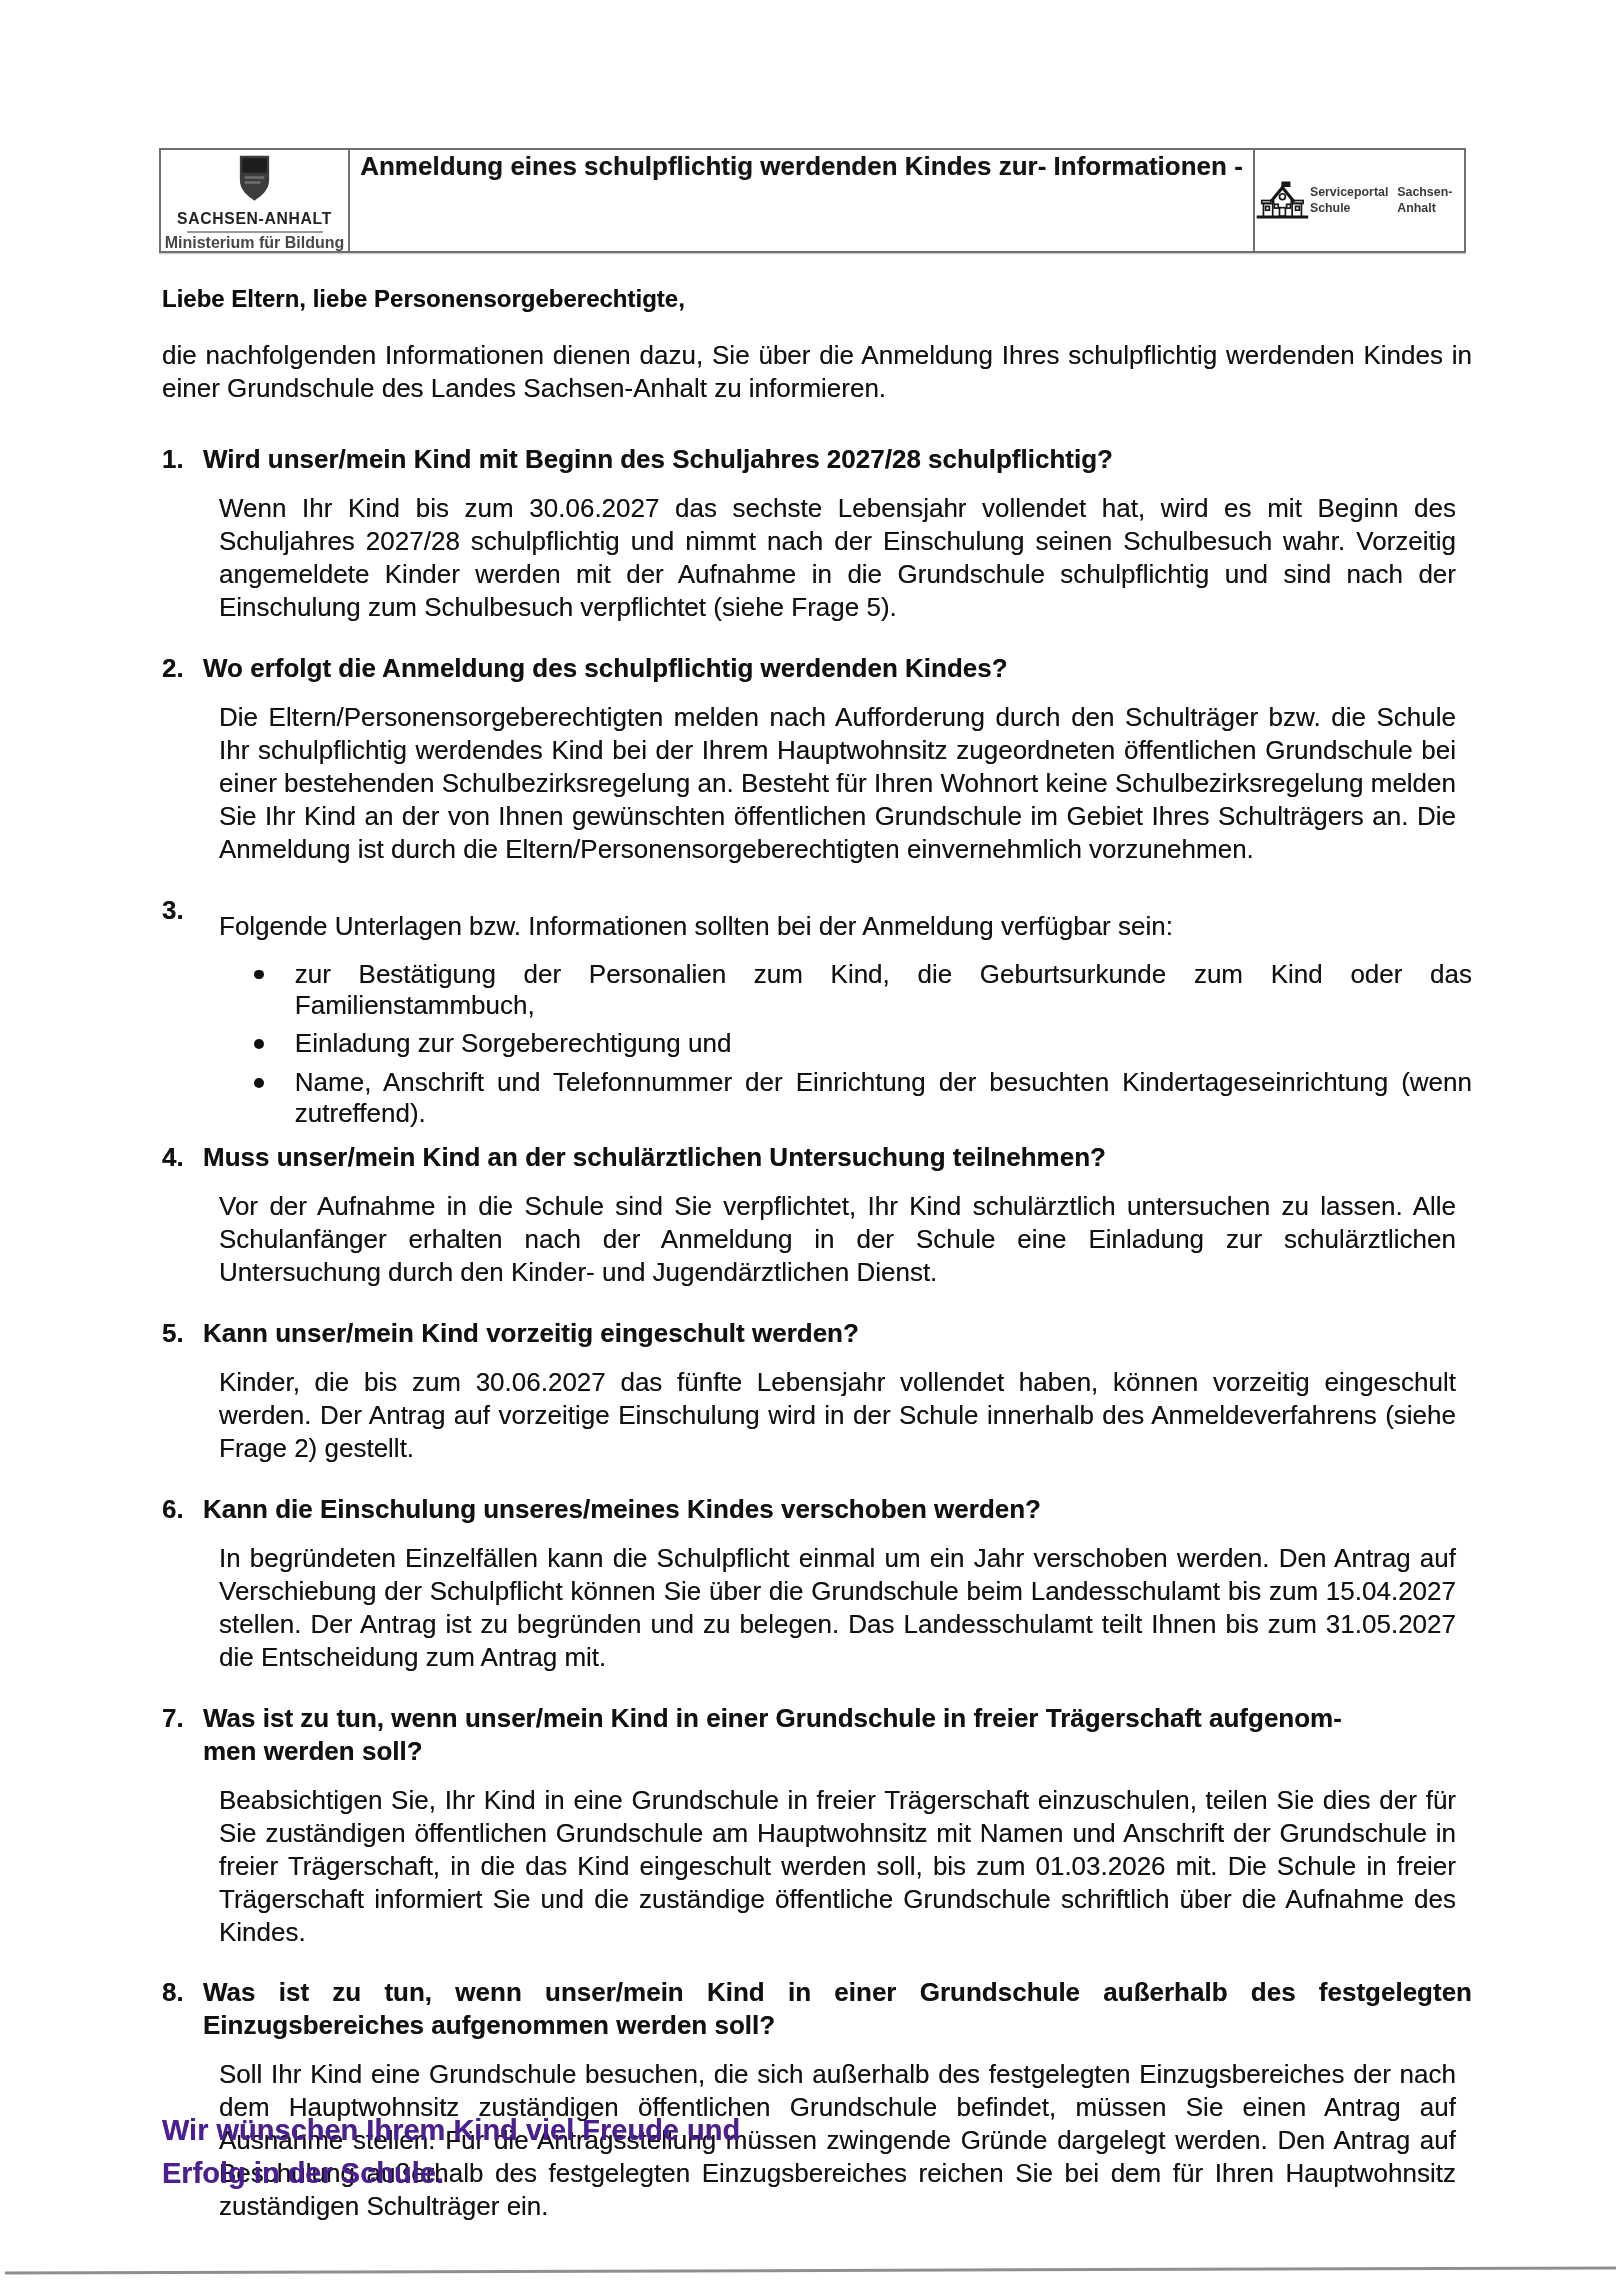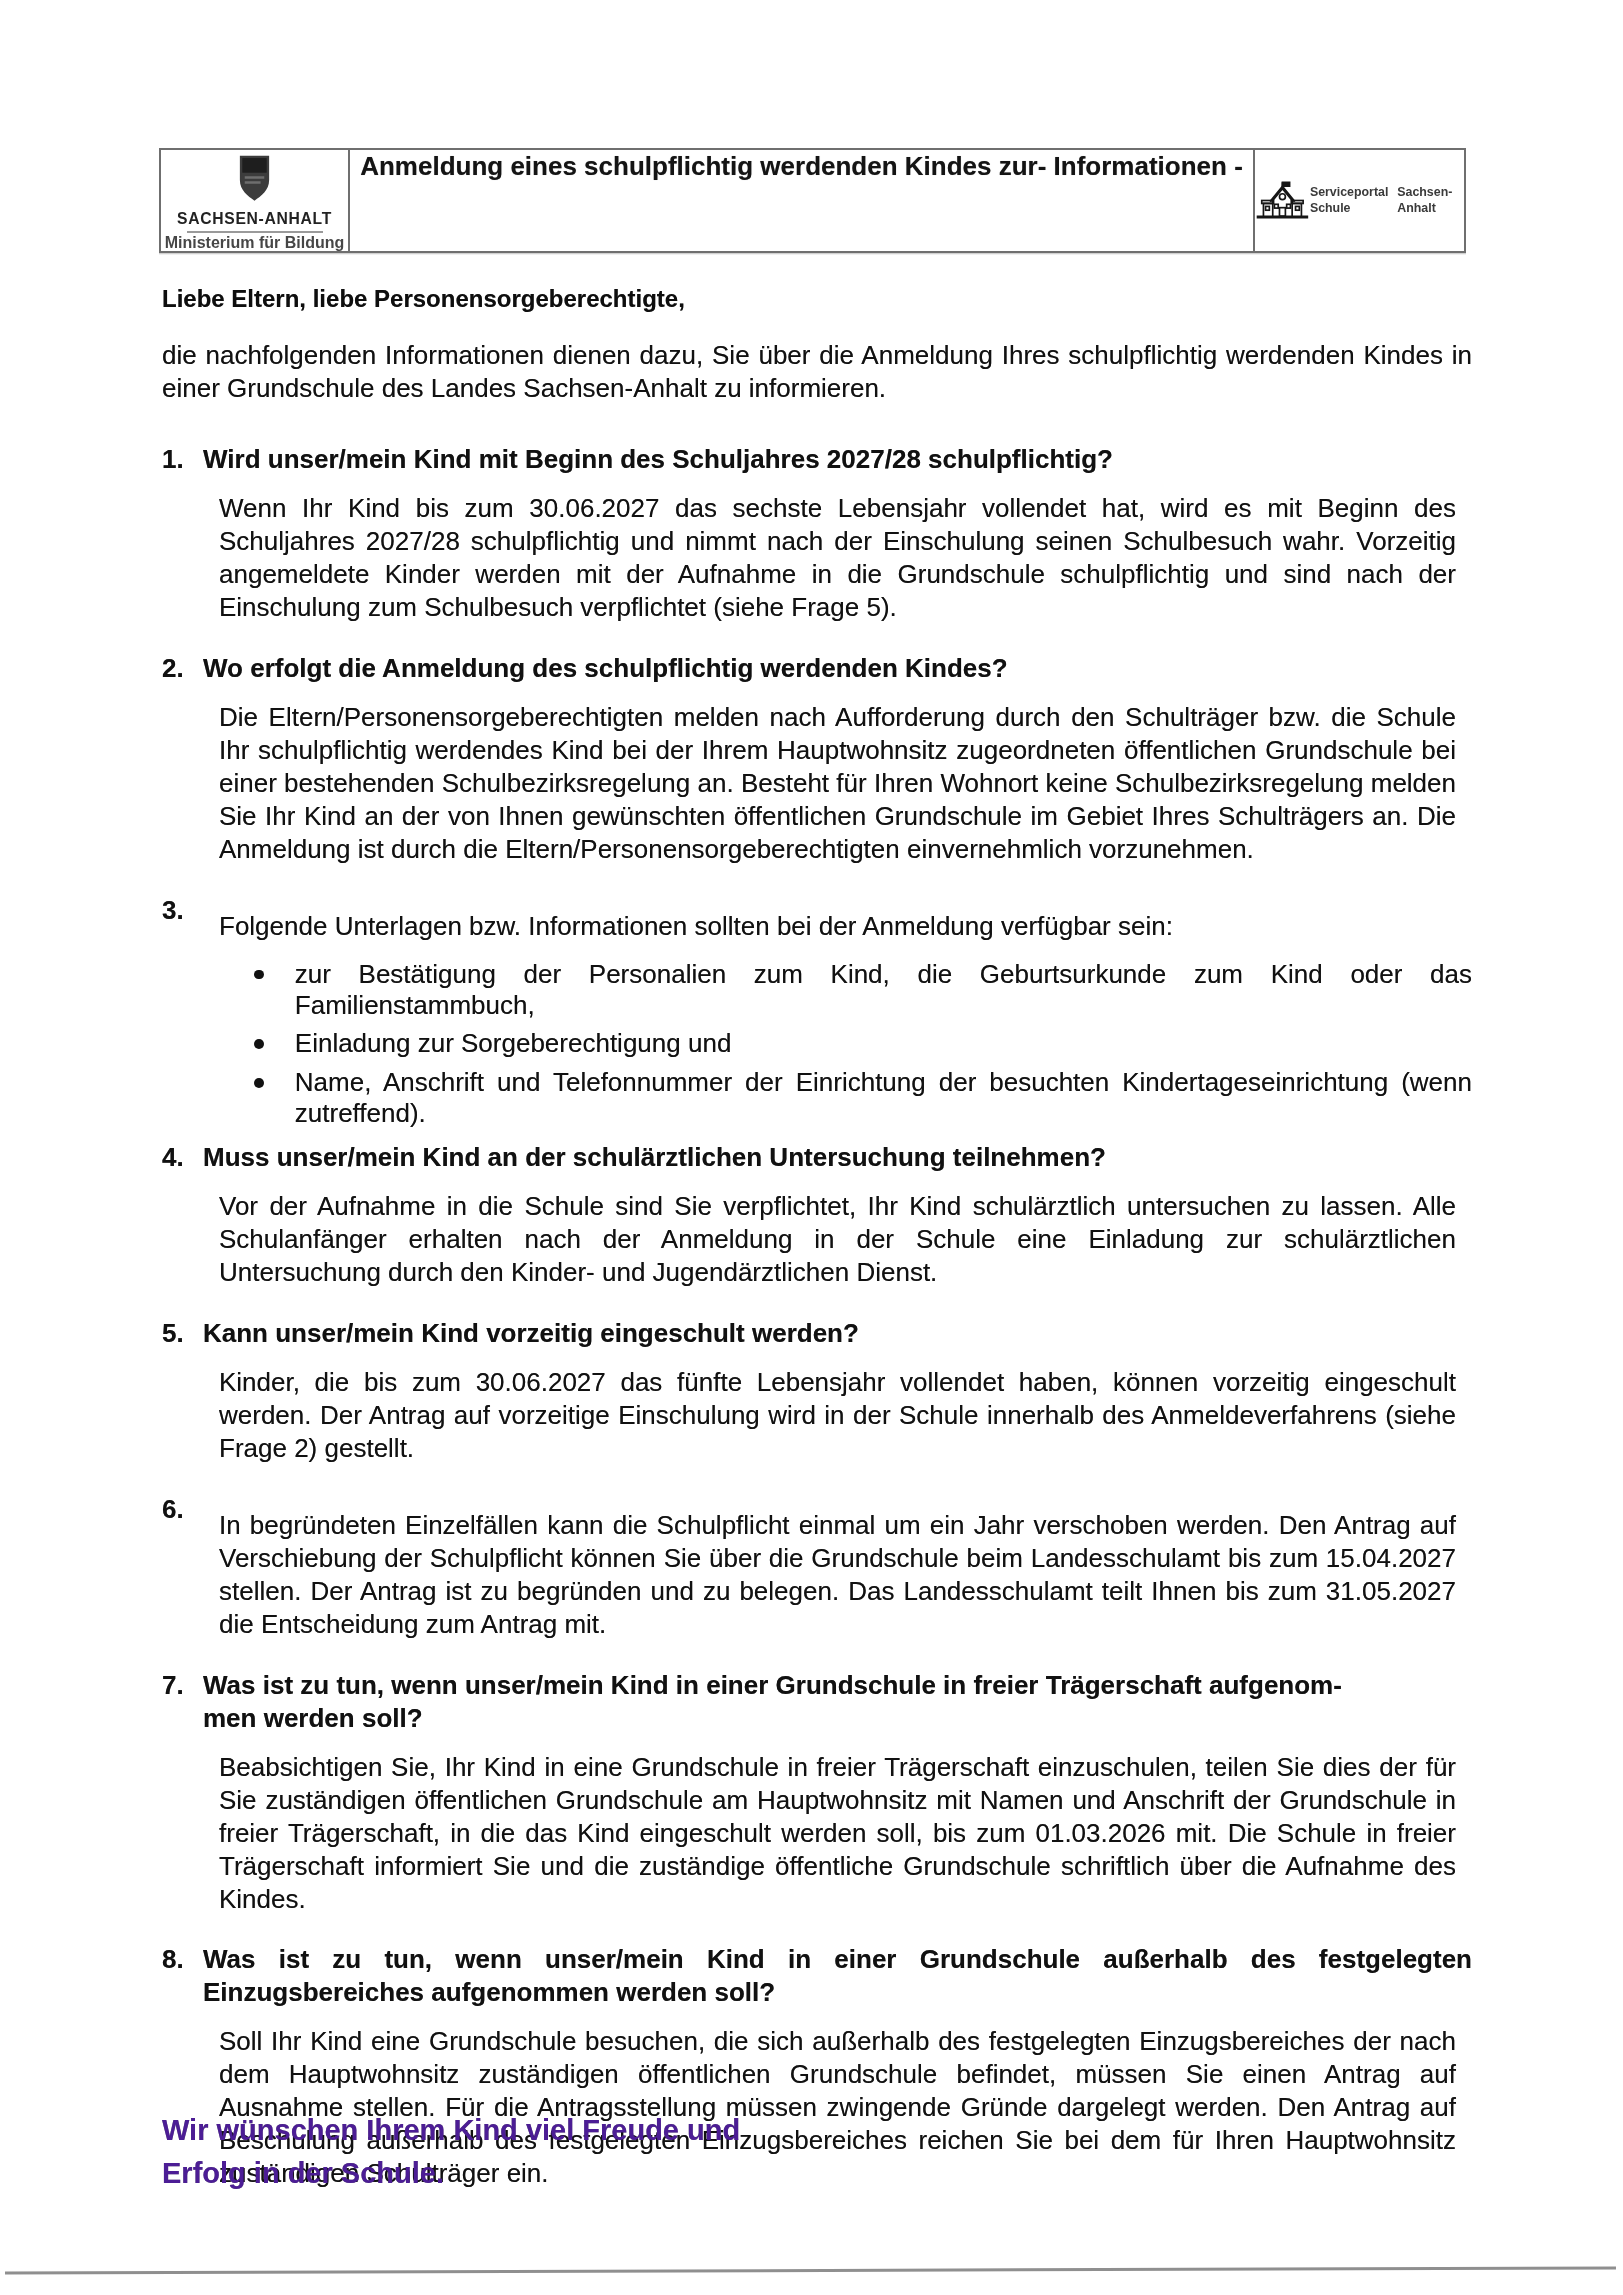--- a/index.html
+++ b/index.html
@@ -159,20 +159,21 @@
       <div class="q-num">5.</div>
       <div class="q-body">
         <div class="q-heading">Kann unser/mein Kind vorzeitig eingeschult werden?</div>
         <p class="q-answer">Kinder, die bis zum 30.06.2027 das fünfte Lebensjahr vollendet haben, können vorzeitig eingeschult werden. Der Antrag auf vorzeitige Einschulung wird in der Schule innerhalb des Anmeldeverfahrens (siehe Frage 2) gestellt.</p>
       </div>
     </div>
 
     <div class="q-item">
       <div class="q-num">6.</div>
       <div class="q-body">
+        <div class="q-heading">Kann die Einschulung unseres/meines Kindes verschoben werden?</div>
         <p class="q-answer">In begründeten Einzelfällen kann die Schulpflicht einmal um ein Jahr verschoben werden. Den Antrag auf Verschiebung der Schulpflicht können Sie über die Grundschule beim Landesschulamt bis zum 15.04.2027 stellen. Der Antrag ist zu begründen und zu belegen. Das Landesschulamt teilt Ihnen bis zum 31.05.2027 die Entscheidung zum Antrag mit.</p>
       </div>
     </div>
 
     <div class="q-item">
       <div class="q-num">7.</div>
       <div class="q-body">
         <div class="q-heading-line">Was ist zu tun, wenn unser/mein Kind in einer Grundschule in freier Trägerschaft aufgenom-</div>
         <div class="q-heading-line">men werden soll?</div>
         <p class="q-answer">Beabsichtigen Sie, Ihr Kind in eine Grundschule in freier Trägerschaft einzuschulen, teilen Sie dies der für Sie zuständigen öffentlichen Grundschule am Hauptwohnsitz mit Namen und Anschrift der Grundschule in freier Trägerschaft, in die das Kind eingeschult werden soll, bis zum 01.03.2026 mit. Die Schule in freier Trägerschaft informiert Sie und die zuständige öffentliche Grundschule schriftlich über die Aufnahme des Kindes.</p>

